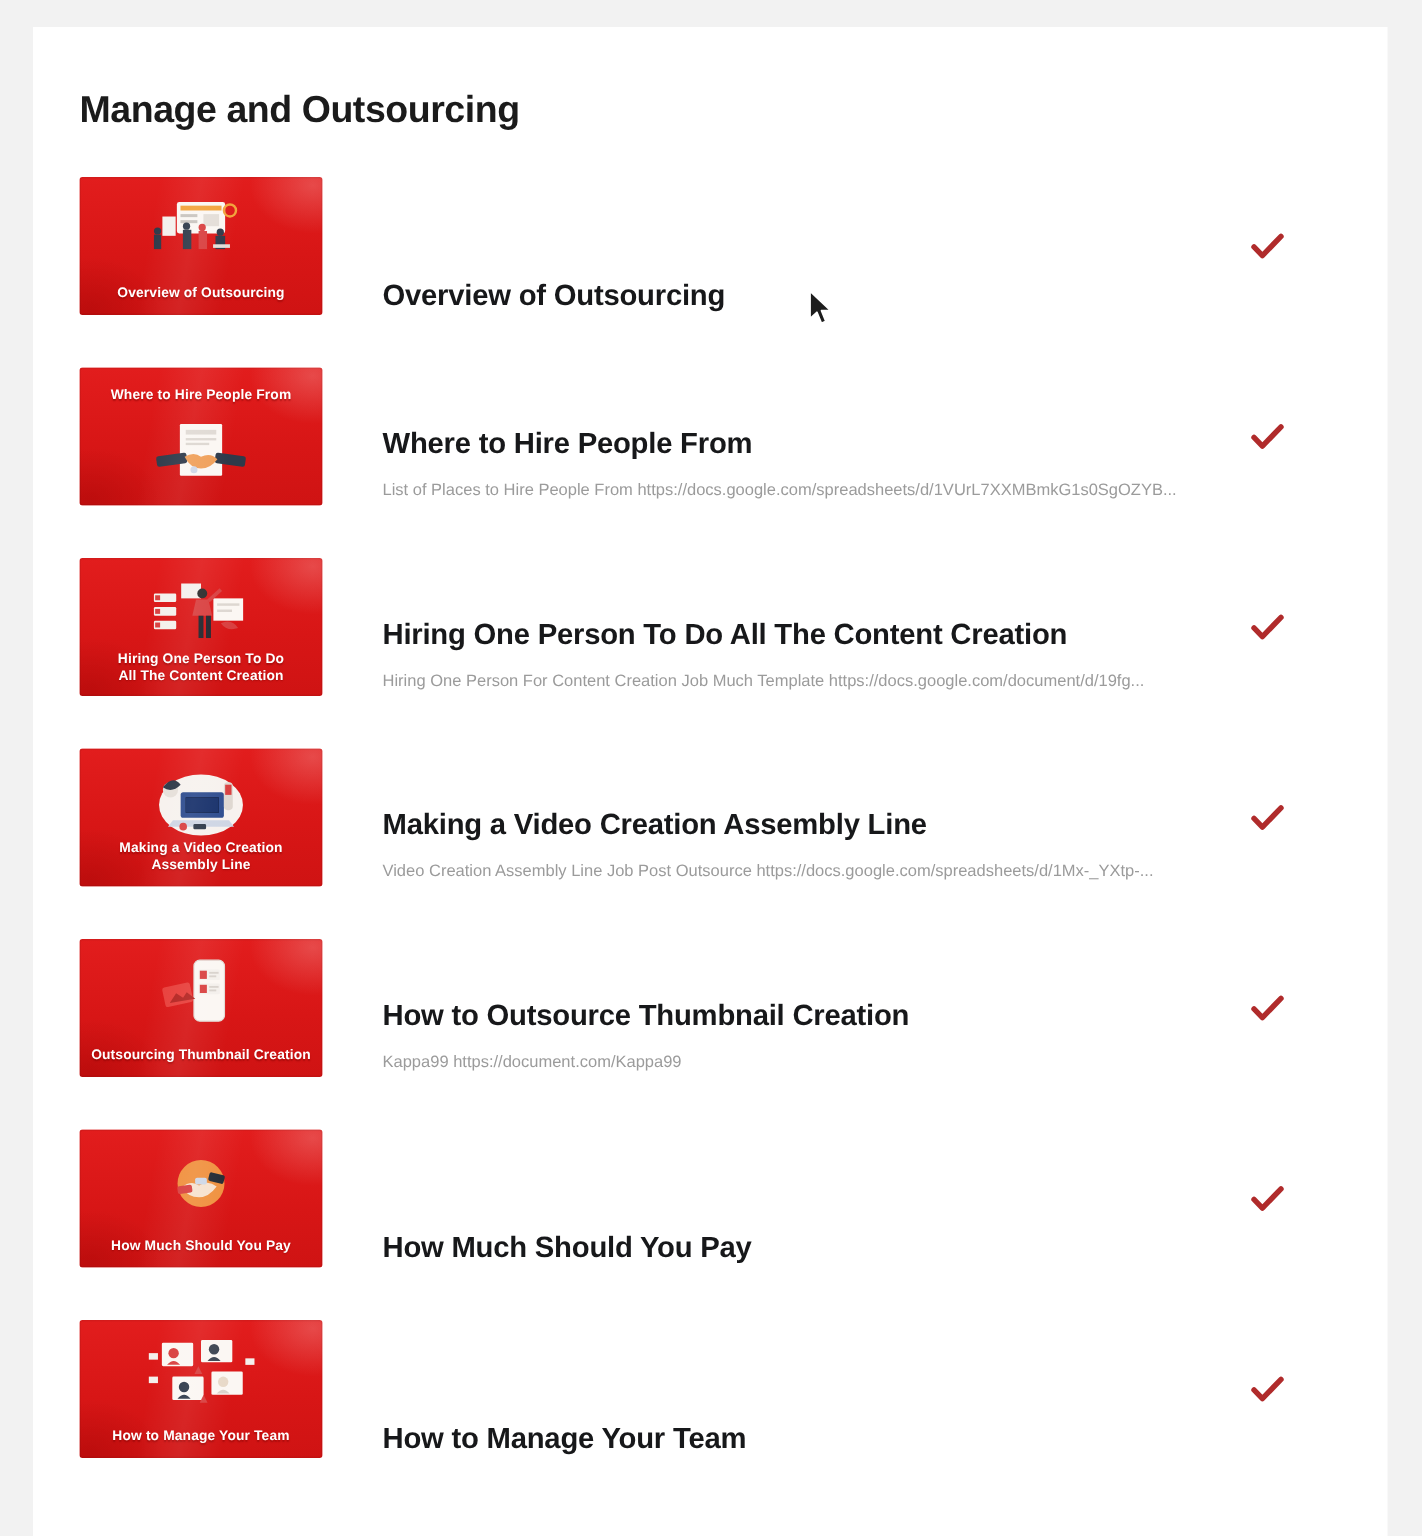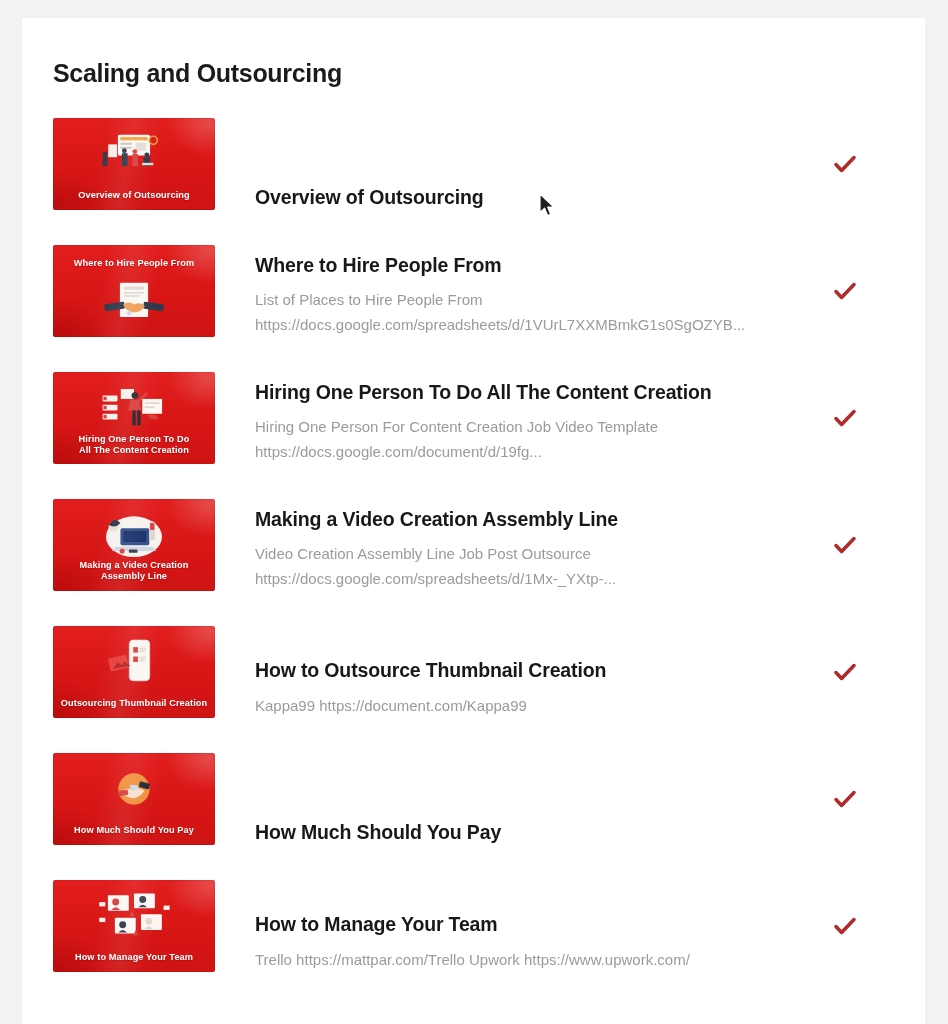--- a/index.html
+++ b/index.html
@@ -128,21 +128,21 @@
     font-size: 19.5px;
     font-weight: 700;
     color: #17181a;
     line-height: 1.3;
     letter-spacing: -0.15px;
     cursor: pointer;
   }
 
   .lesson-desc {
     margin-top: 10px;
-    font-size: 15px;
+    font-size: 11px;
     font-weight: 400;
     color: #9b9b9b;
     line-height: 1.62;
     word-break: break-word;
   }
 
   
   .check-cell {
     flex: 0 0 60px;
     display: flex;
@@ -168,21 +168,21 @@
     pointer-events: none;
     z-index: 50;
   }
 </style>
 </head>
 <body>
 
 <div id="viewport">
   <div id="card">
 
-    <h1 class="page-title">Scaling and Outsourcing</h1>
+    <h1 class="page-title">Manage and Outsourcing</h1>
 
     <ul class="lesson-list" id="lesson-list">
         <li class="lesson-row">
     <div class="thumb">
       <div class="thumb-art art-mid">
         <svg viewBox="0 0 92 52" width="74" height="42">
         <rect x="26" y="2" width="40" height="26" rx="2" fill="#fbf7f3"></rect>
         <rect x="29" y="5" width="34" height="4" fill="#f2a33c"></rect>
         <rect x="29" y="12" width="14" height="2.5" fill="#c9c4bf"></rect>
         <rect x="29" y="17" width="14" height="2.5" fill="#c9c4bf"></rect>
@@ -263,21 +263,21 @@
         <path d="M52 20 l10 -9" stroke="#d94040" stroke-width="3" fill="none"></path>
         <path d="M62 38 q9 -4 14 4 q-9 3 -14 -4z" fill="#d94040"></path>
       </svg>
       </div>
       <div class="thumb-caption cap-bottom2">Hiring One Person To Do
 All The Content Creation</div>
     </div>
 
     <div class="lesson-text">
       <div class="lesson-title">Hiring One Person To Do All The Content Creation</div>
-      <div class="lesson-desc">Hiring One Person For Content Creation Job Video Template https://docs.google.com/document/d/19fg...</div>
+      <div class="lesson-desc">Hiring One Person For Content Creation Job Much Template https://docs.google.com/document/d/19fg...</div>
     </div>
 
     <div class="check-cell">
       <svg class="check-icon" viewBox="0 0 26 26">
           <path d="M4 13.6 L9.6 19.4 L22 6.6" fill="none" stroke="#b02b2b" stroke-width="3.6" stroke-linecap="round" stroke-linejoin="round"></path>
         </svg>
     </div>
   </li>
         <li class="lesson-row">
     <div class="thumb">
@@ -386,21 +386,20 @@
         <rect x="80" y="16" width="7" height="5" fill="#f4f0ec"></rect>
         <path d="M44 22 l3 6 h-6z" fill="#d94040"></path>
         <path d="M48 44 l3 6 h-6z" fill="#d94040"></path>
       </svg>
       </div>
       <div class="thumb-caption cap-bottom">How to Manage Your Team</div>
     </div>
 
     <div class="lesson-text">
       <div class="lesson-title">How to Manage Your Team</div>
-      <div class="lesson-desc">Trello https://mattpar.com/Trello Upwork https://www.upwork.com/</div>
     </div>
 
     <div class="check-cell">
       <svg class="check-icon" viewBox="0 0 26 26">
           <path d="M4 13.6 L9.6 19.4 L22 6.6" fill="none" stroke="#b02b2b" stroke-width="3.6" stroke-linecap="round" stroke-linejoin="round"></path>
         </svg>
     </div>
   </li>
       </ul>
 

